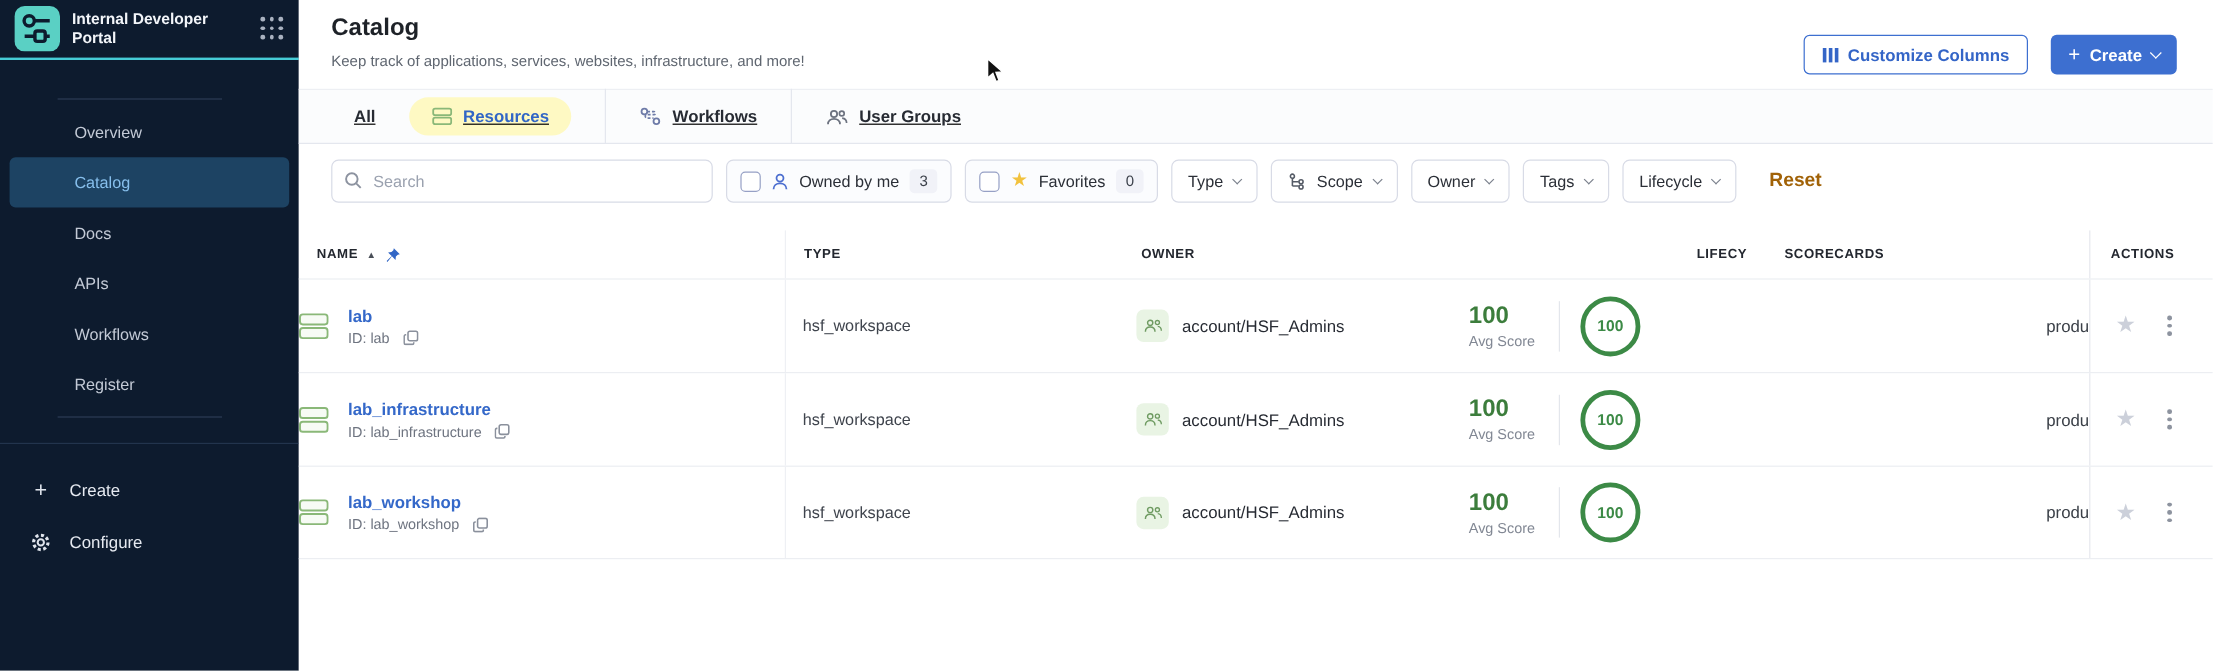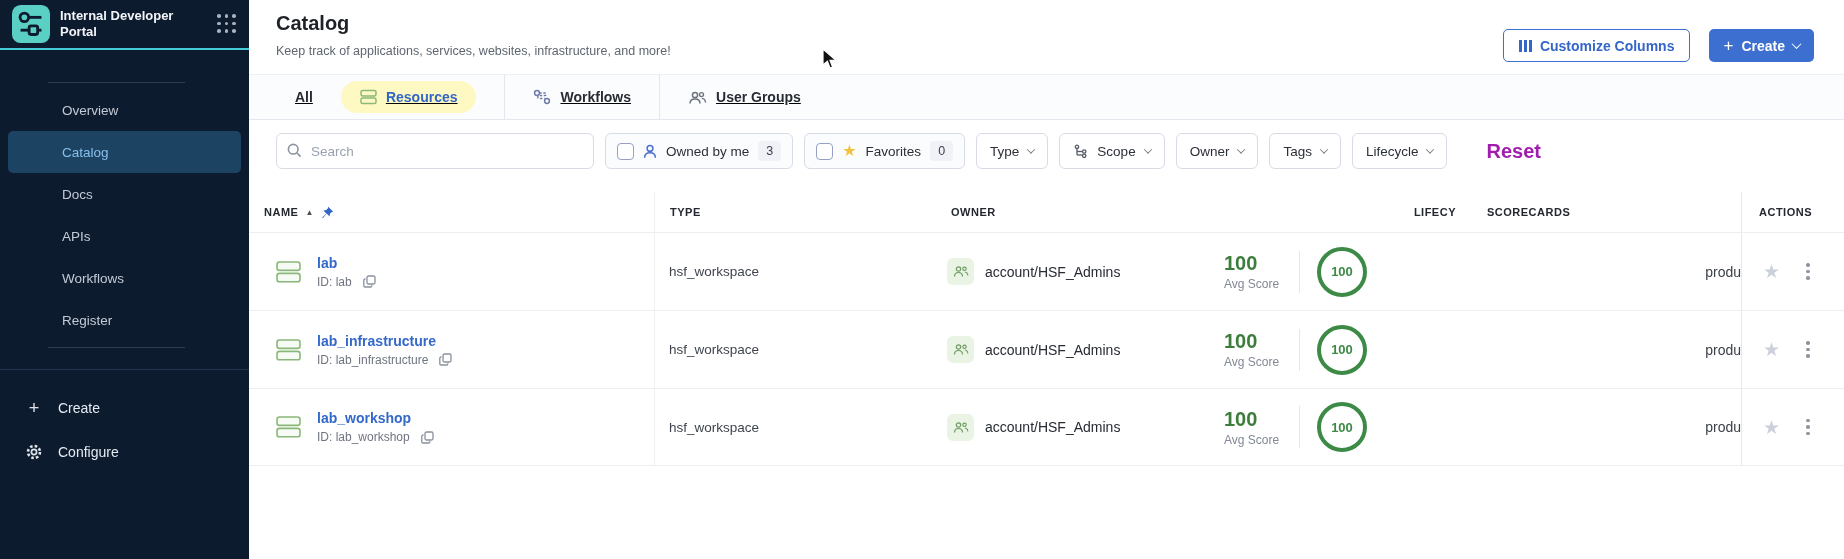--- a/index.html
+++ b/index.html
@@ -68,21 +68,21 @@
           display:flex; align-items:center; gap:9px; padding:0 11px; font-size:13.5px;
           color:#2b2f37; cursor:pointer; }
   .checkbox { width:17px; height:17px; border:1.6px solid #96a0c5; border-radius:4px;
               background:#fff; cursor:pointer; }
   .count-badge { background:#f1f2f8; border-radius:4px; padding:3px 8px; font-size:12.5px; color:#3c414b; }
   .chip-star { color:#f2c23e; font-size:16px; line-height:1; }
   .dropdown { height:36px; border:1px solid #d8dbe6; border-radius:6px; background:#fff;
               display:flex; align-items:center; gap:9px; padding:0 13px; font-size:13.5px;
               color:#2b2f37; cursor:pointer; }
   .dropdown .chev { width:6px; height:6px; border-color:#7b818d; }
-  .reset-link { color:#a21caf; font-size:20px; font-weight:700; margin-left:28px; cursor:pointer; }
+  .reset-link { color:#a16207; font-size:16px; font-weight:700; margin-left:16px; cursor:pointer; }
 
   
   .table { margin-top:10px; }
   .thead, .trow { display:flex; align-items:stretch; }
   .thead { height:40px; }
   .trow { height:78px; border-top:1px solid #eceef2; }
   .trow:last-child { border-bottom:1px solid #eceef2; }
   .cell { display:flex; align-items:center; min-width:0; }
   .c-name { flex:0 0 405px; }
   .c-type { flex:0 0 285px; border-left:1px solid #eef0f4; }
@@ -92,21 +92,21 @@
   .c-actions { flex:0 0 103px; border-left:1px solid #e6e8ee; }
   .th { font-size:11px; font-weight:700; color:#23272f; letter-spacing:.5px; }
   .th.c-name { padding-left:15px; gap:7px; }
   .th.c-type { padding-left:15px; }
   .th.c-owner { padding-left:12px; }
   .th.c-score { padding-left:31px; }
   .th.c-life { padding-right:0; white-space:nowrap; }
   .th.c-actions { padding-left:17px; }
   .sort-asc { font-size:8px; color:#4a4f58; }
 
-  .td.c-name { padding-left:27px; gap:16px; }
+  .td.c-name { gap:16px; }
   .td.c-type { padding-left:14px; font-size:13.5px; color:#3f444d; }
   .td.c-owner { padding-left:8px; gap:11px; }
   .td.c-score { padding-left:30px; }
   .td.c-life { font-size:14px; color:#3b4048; white-space:nowrap; }
   .td.c-actions { gap:22px; padding-left:21px; }
 
   .name-block { display:flex; flex-direction:column; gap:4px; }
   .entity-name { font-size:14px; font-weight:700; color:#3468c9; cursor:pointer; }
   .entity-id { font-size:12px; color:#6e7480; display:flex; align-items:center; gap:11px; }
   .owner-badge { width:27px; height:27px; border-radius:6px; background:#e9f4e4;

